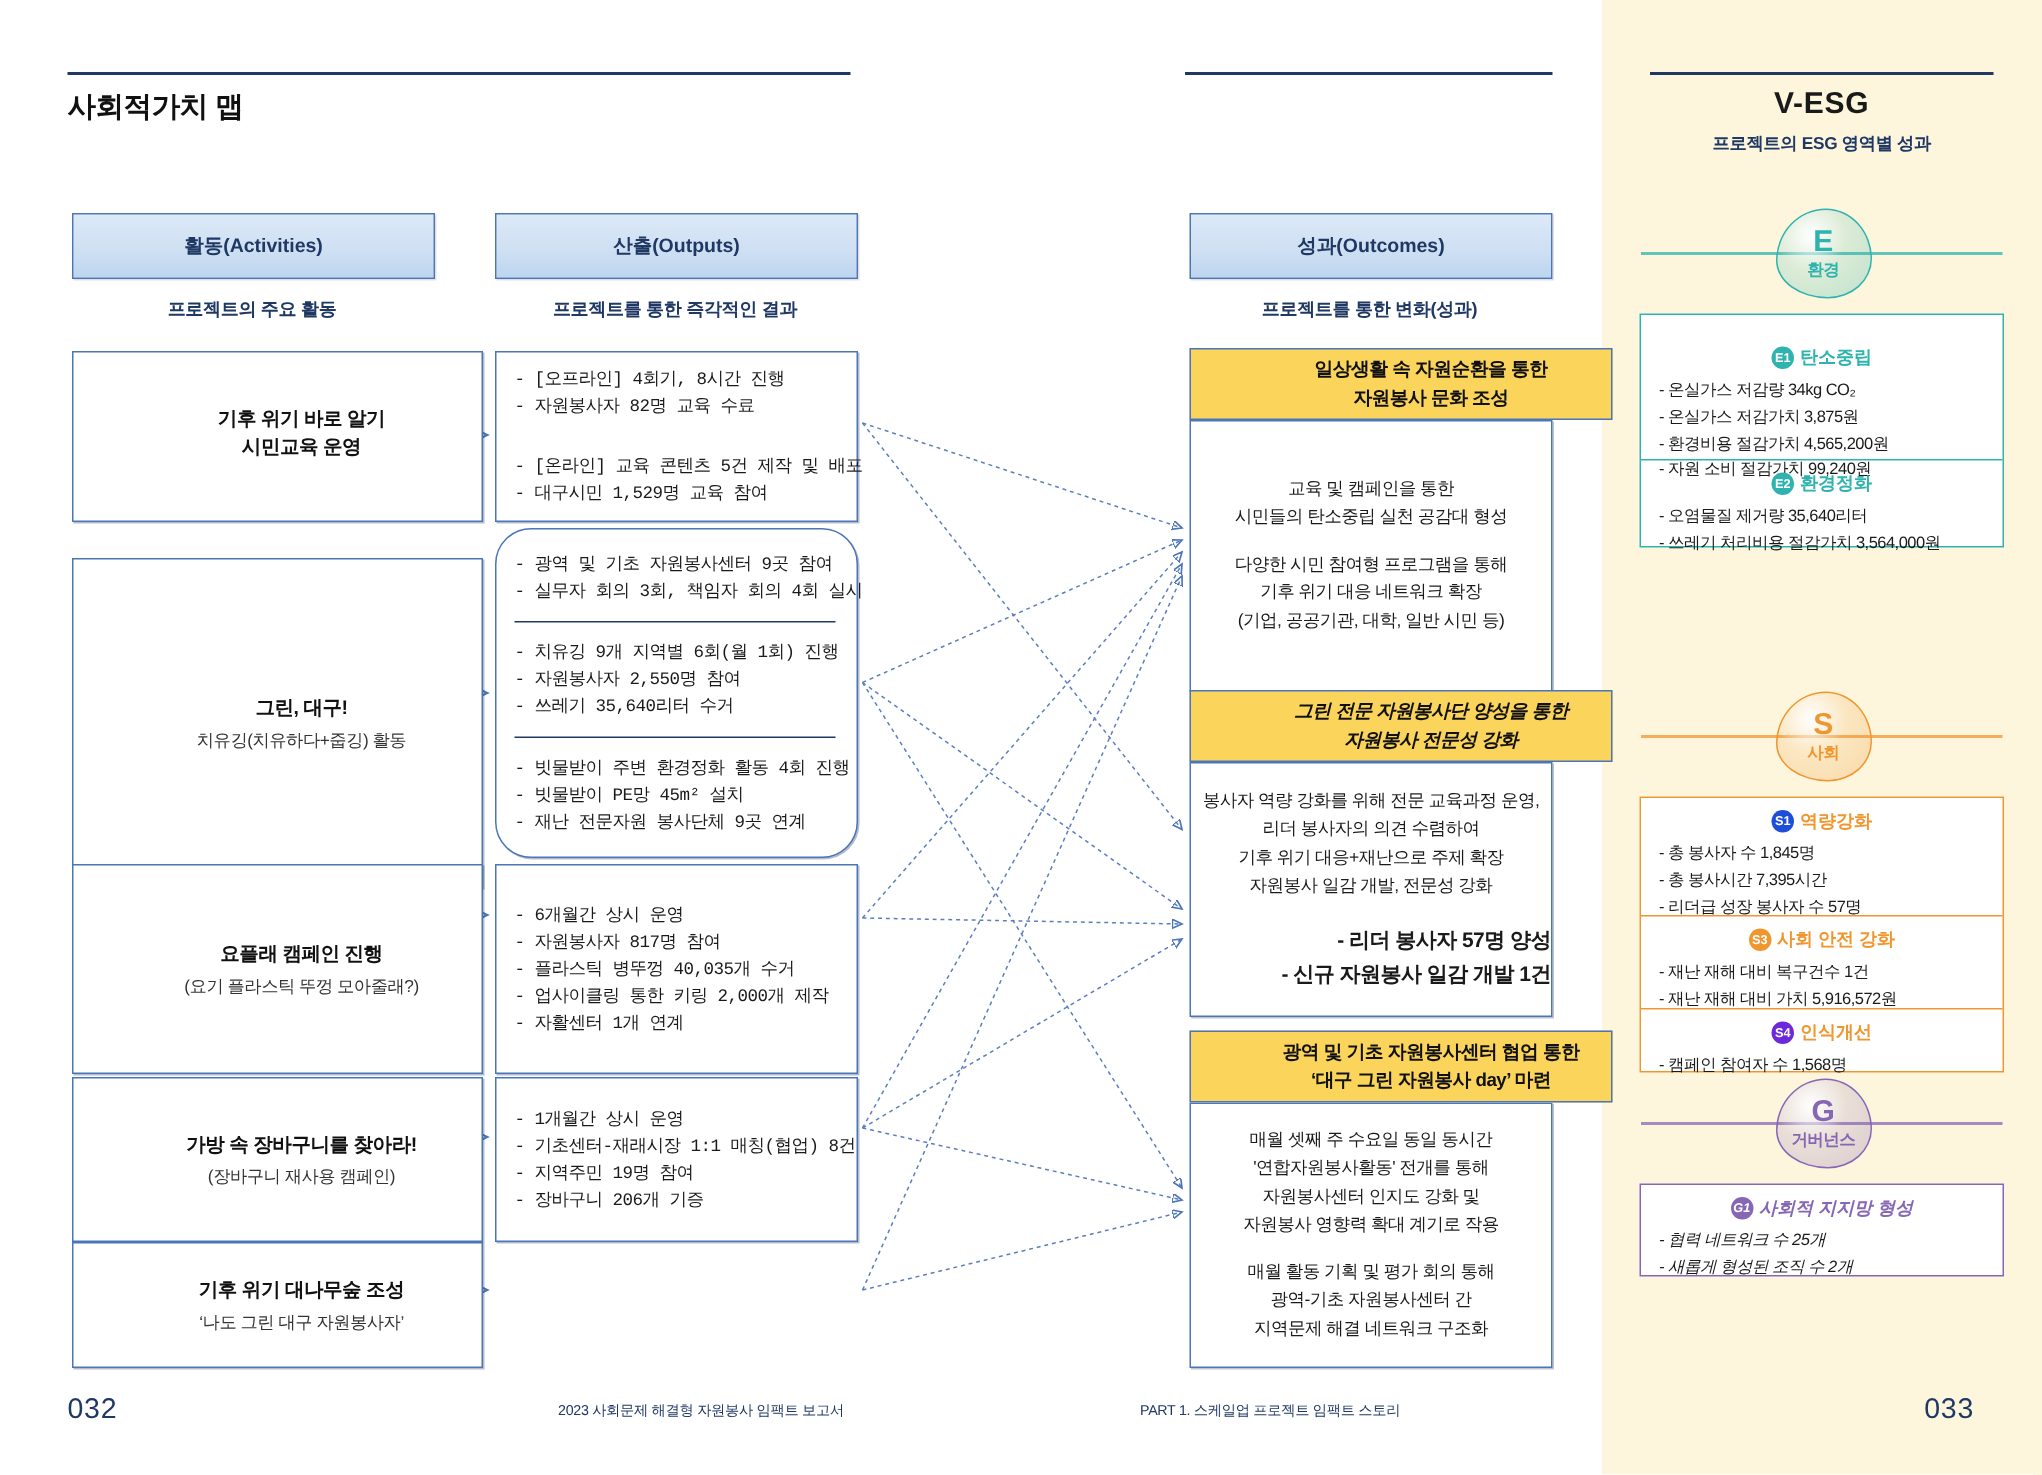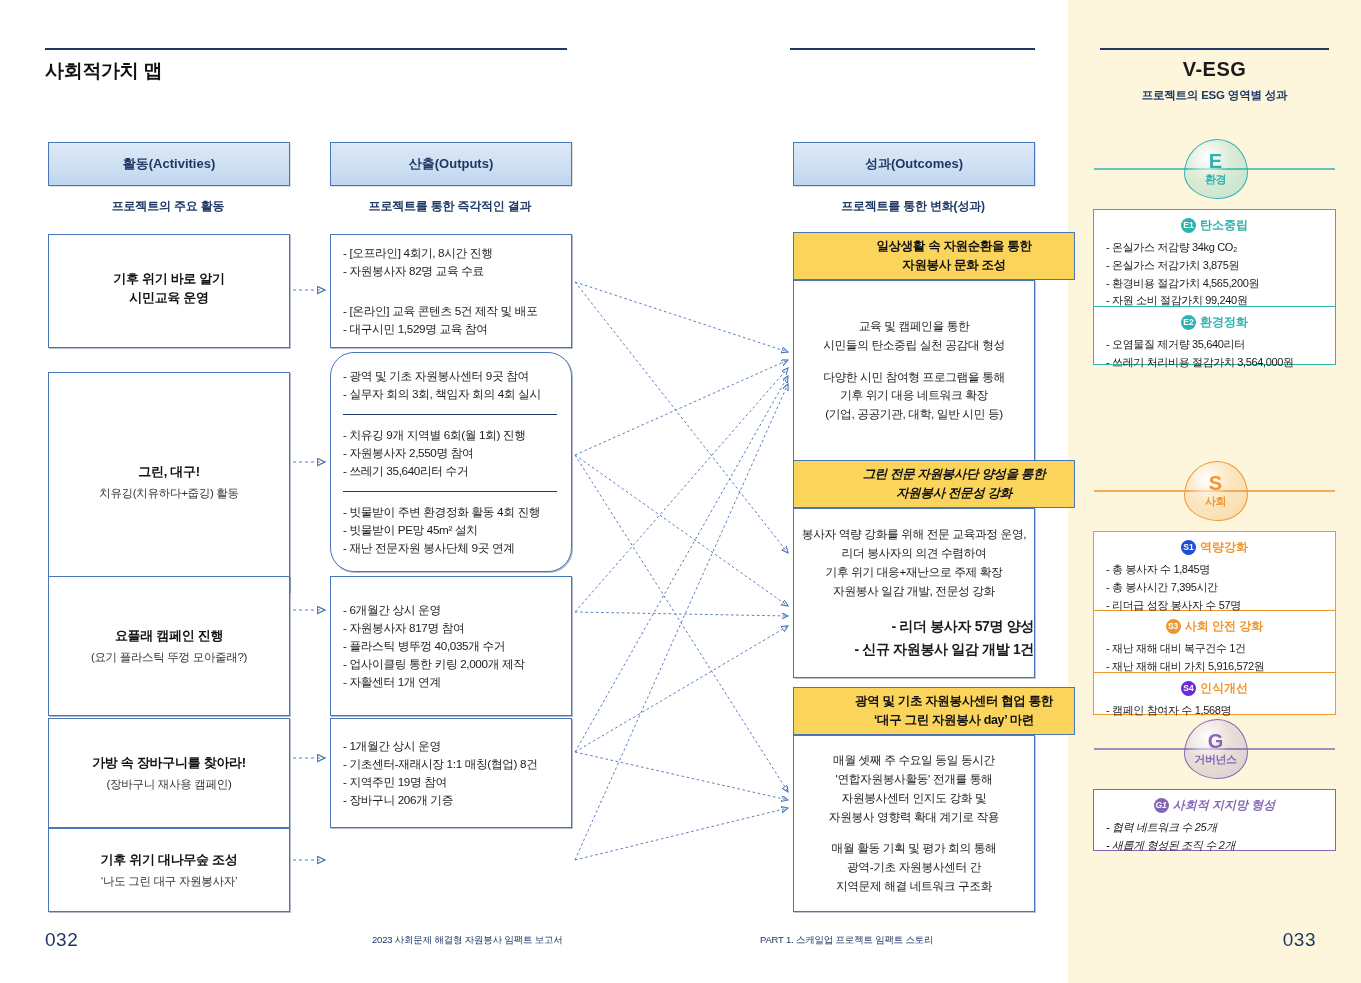--- a/index.html
+++ b/index.html
@@ -56,26 +56,27 @@
   }
 
   
   .box{
     position:absolute;border:1.3px solid #4a76b8;background:#fff;
     box-shadow:1px 1px 0 rgba(40,60,100,.35);
   }
   .box-center{
     display:flex;flex-direction:column;align-items:center;justify-content:center;
     text-align:center;
+    padding-left:32px;
   }
   .act-title{font-size:13px;font-weight:bold;color:#111;letter-spacing:-0.3px;line-height:1.45;}
   .act-sub{font-size:11.5px;color:#333;margin-top:4px;letter-spacing:-0.3px;}
 
   .out-inner{padding:10px 12px;display:flex;flex-direction:column;justify-content:center;height:100%;box-sizing:border-box;}
-  .out-group{padding:4px 0;}
+  .out-group{padding:4px 0;font-family:Liberation Mono, monospace;}
   .out-line{font-size:11.7px;color:#1a1a1a;line-height:1.55;letter-spacing:-0.35px;white-space:nowrap;}
   .out-sep{height:1px;background:#1f3864;margin:7px 2px 7px 0;}
 
   
   .oc-cap{
     position:absolute;background:#fbd45c;border:1px solid #4a76b8;
     display:flex;flex-direction:column;align-items:center;justify-content:center;
     text-align:center;font-size:12.5px;font-weight:bold;color:#111;line-height:1.5;
     letter-spacing:-0.35px;
     padding-left:40px;
@@ -290,21 +291,21 @@
   </div>
 
   <div id="esg-root">
       <div class="esg-line" style="left: 1094px; top: 168px; width: 241px; background: rgb(47, 179, 174); opacity: 0.75;"></div>
       <div class="esg-blob" style="left: 1183.5px; top: 139px; background: radial-gradient(at 36% 30%, rgb(255, 255, 255) 0%, rgba(47, 179, 174, 0.16) 42%, rgba(47, 179, 174, 0.3) 100%); border: 1.4px solid rgb(47, 179, 174); color: rgb(47, 179, 174);">
         <div class="esg-letter">E</div>
         <div class="esg-kor">환경</div>
       </div>
       <div class="esg-card" style="left: 1093px; top: 209px; width: 243px; height: 156px; border: 1px solid rgb(47, 179, 174);">
         <div class="esg-sec" style="height: 96px;">
-          <div class="esg-sec-head" style="color: rgb(47, 179, 174);">
+          <div class="esg-sec-head" style="color: rgb(47, 179, 174); margin-top: 13px;">
             <span class="esg-chip" style="background: rgb(47, 179, 174);">E1</span>
             <span>탄소중립</span>
           </div>
           <div class="esg-item">- 온실가스 저감량 34kg CO₂</div>
           <div class="esg-item">- 온실가스 저감가치 3,875원</div>
           <div class="esg-item">- 환경비용 절감가치 4,565,200원</div>
           <div class="esg-item">- 자원 소비 절감가치 99,240원</div>
         </div>
         <div class="esg-sec" style="height: 60px; border-top-color: rgb(47, 179, 174);">
           <div class="esg-sec-head" style="color: rgb(47, 179, 174);">

